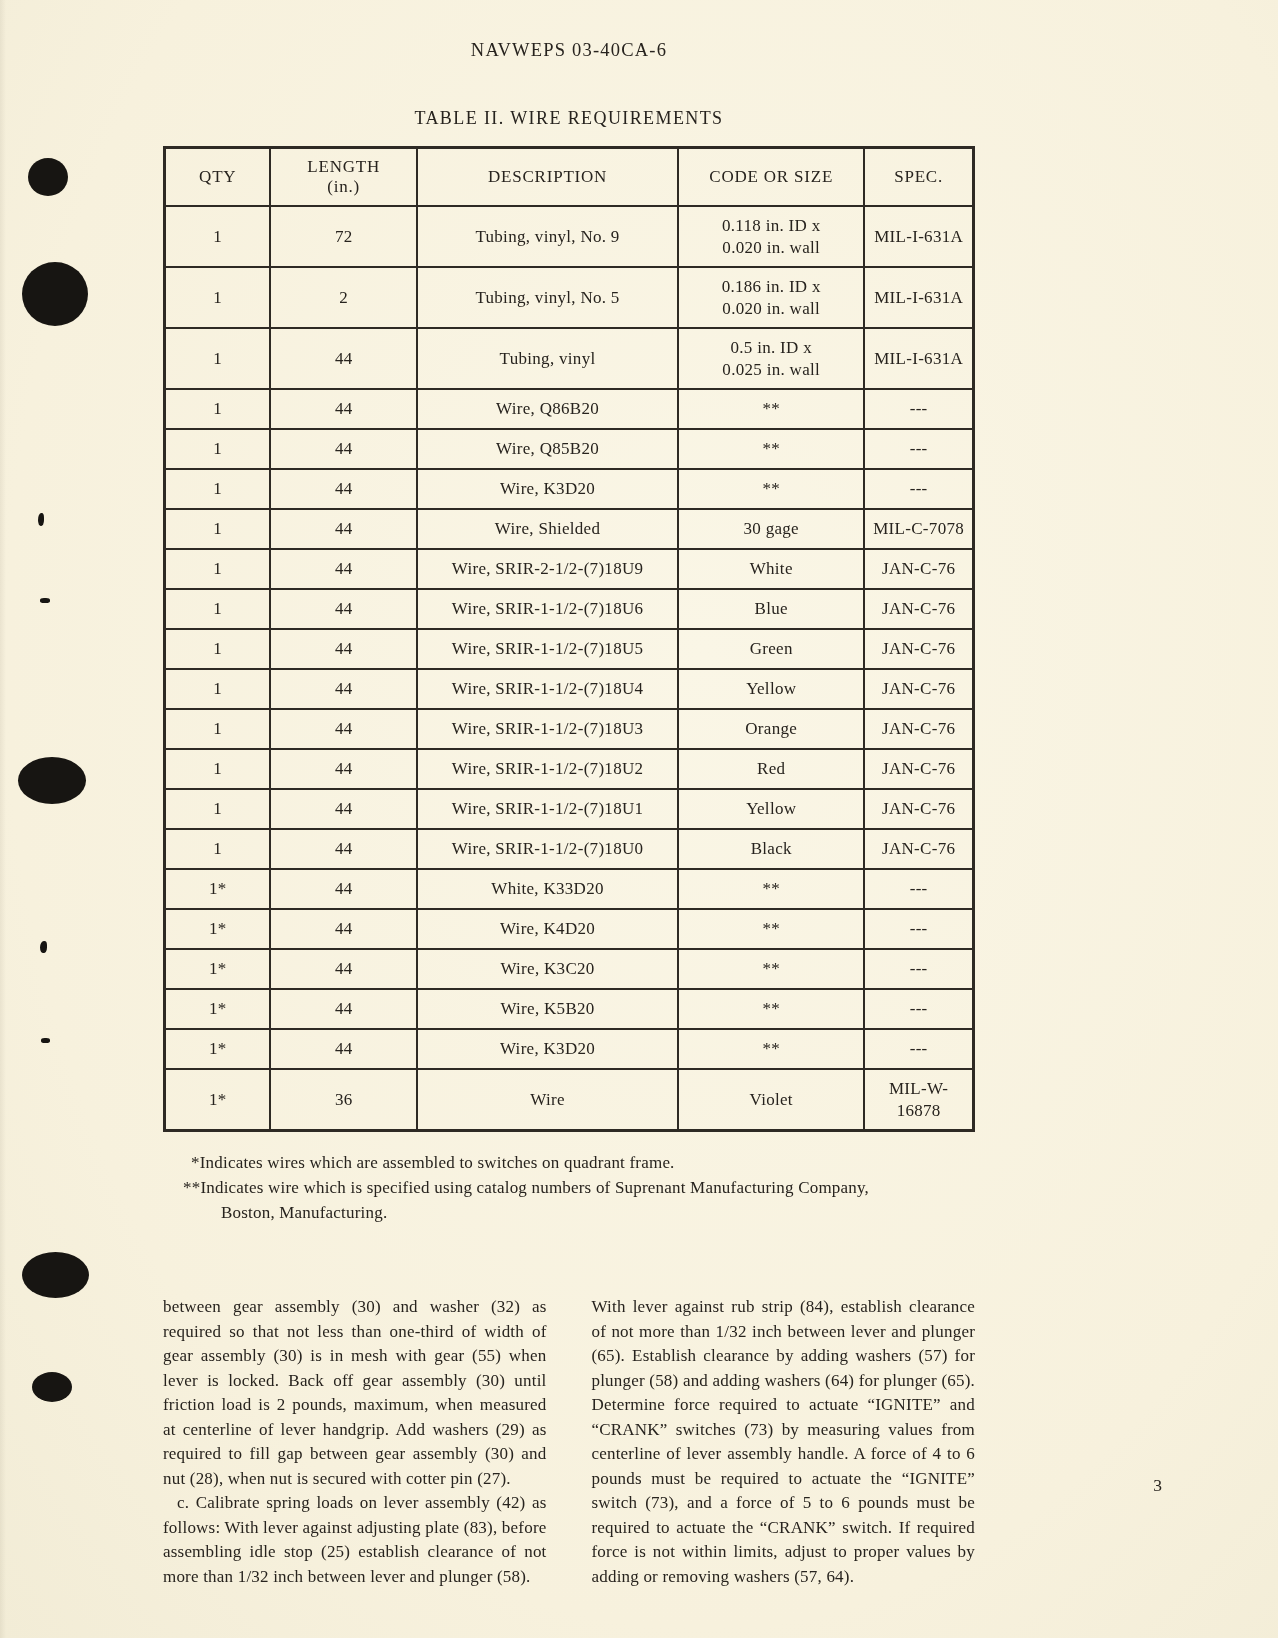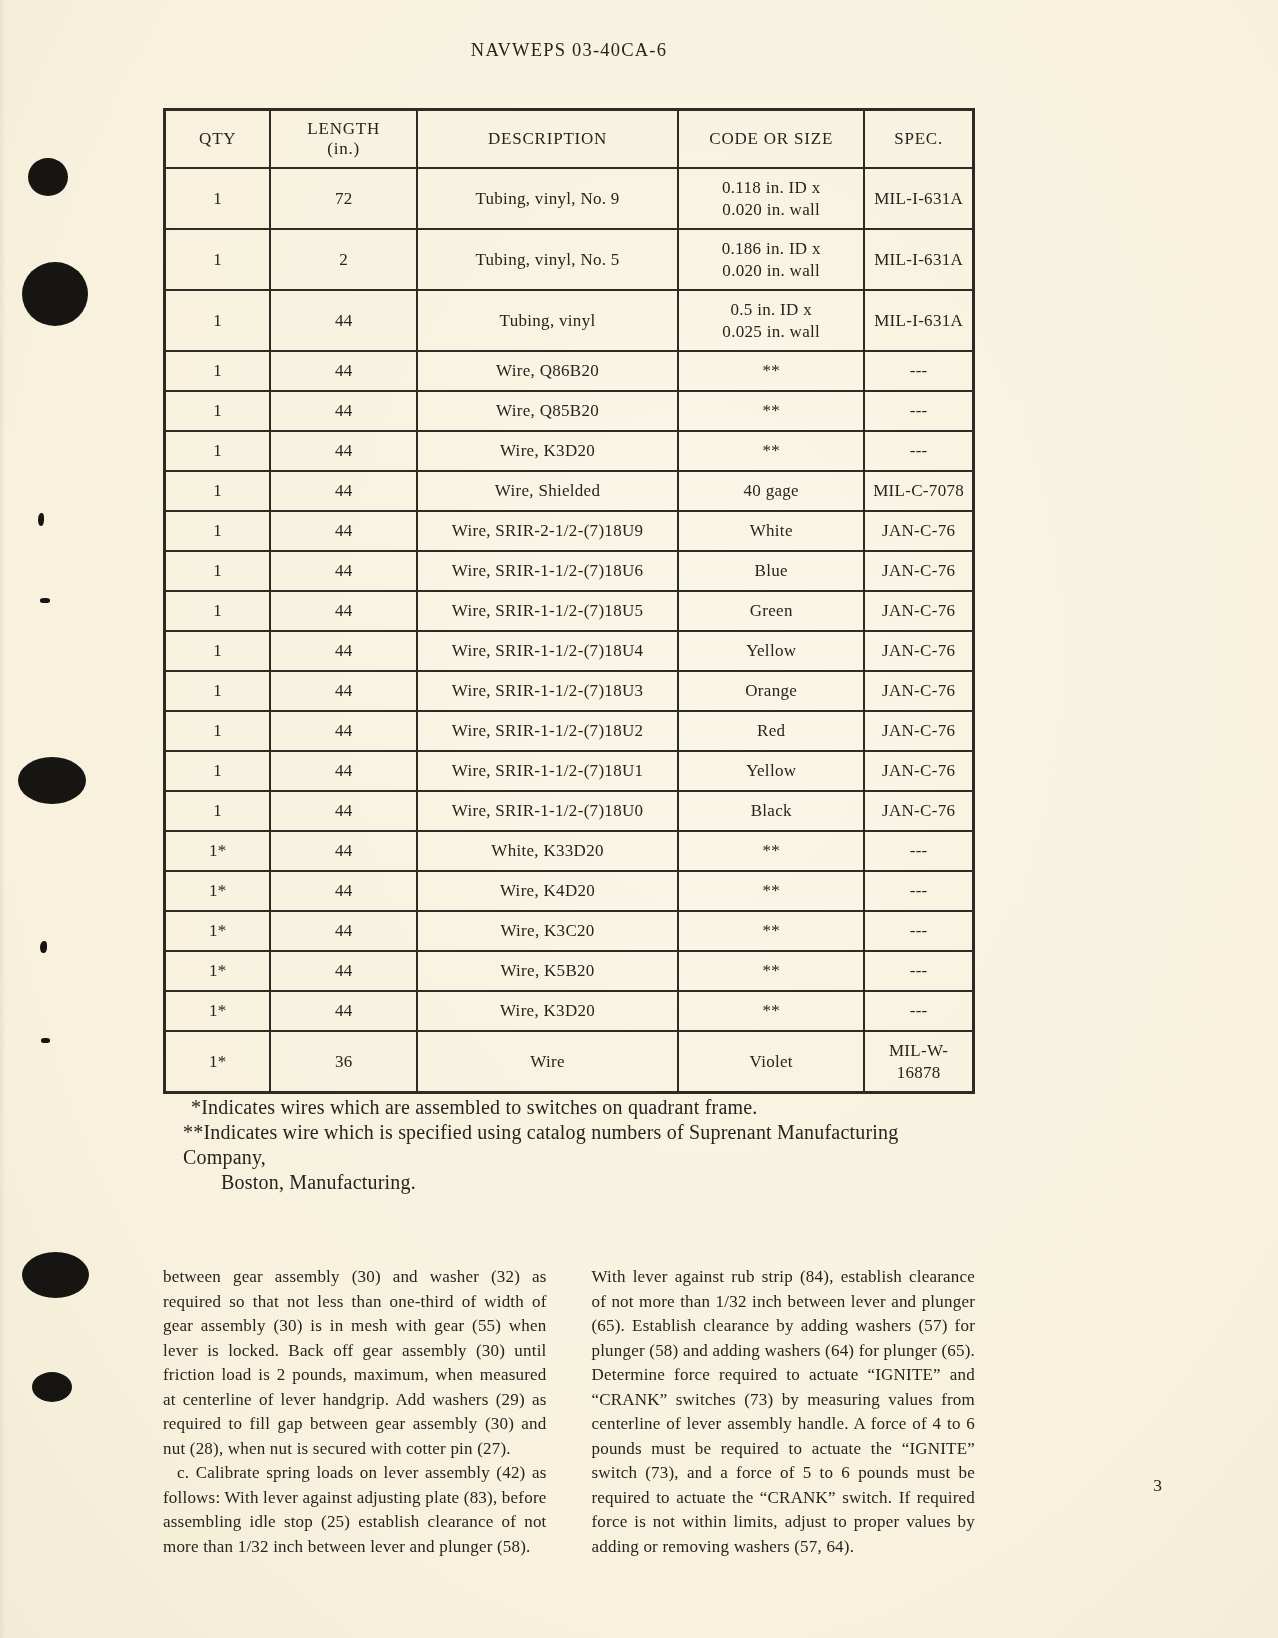--- a/index.html
+++ b/index.html
@@ -68,22 +68,22 @@
     letter-spacing: 0.3px;
     text-align: center;
     vertical-align: middle;
     white-space: pre-line;
     padding: 8px 4px;
     height: 40px;
     line-height: 21.5px;
   }
 
   .footnotes {
-    margin-top: 1px;
-    font-size: 20px;
+    margin-top: 18px;
+    font-size: 17px;
     line-height: 25px;
     letter-spacing: 0.2px;
   }
   .fn-1 { padding-left: 28px; }
   .fn-2 { padding-left: 20px; }
   .fn-3 { padding-left: 58px; }
 
   .body-cols {
     display: flex;
     gap: 45px;
@@ -115,20 +115,21 @@
   <div class="mark" style="left:18px; top:757px; width:68px; height:47px;"></div>
   <div class="mark" style="left:40px; top:941px; width:7px; height:12px; border-radius:60% 40% 50% 50%;"></div>
   <div class="mark" style="left:41px; top:1038px; width:9px; height:5px; border-radius:40%;"></div>
   <div class="mark" style="left:22px; top:1252px; width:67px; height:46px;"></div>
   <div class="mark" style="left:32px; top:1372px; width:40px; height:30px;"></div>
 
   <div class="content">
 
     <div class="doc-number">NAVWEPS 03-40CA-6</div>
 
+    <div class="table-title">TABLE II. WIRE REQUIREMENTS</div>
 
     <table>
       <colgroup>
         <col style="width:13.1%">
         <col style="width:18.1%">
         <col style="width:32.3%">
         <col style="width:23.0%">
         <col style="width:13.5%">
       </colgroup>
       <thead>
@@ -184,21 +185,21 @@
             <td>1</td>
             <td>44</td>
             <td>Wire, K3D20</td>
             <td>**</td>
             <td>---</td>
           </tr>
           <tr>
             <td>1</td>
             <td>44</td>
             <td>Wire, Shielded</td>
-            <td>40 gage</td>
+            <td>30 gage</td>
             <td>MIL-C-7078</td>
           </tr>
           <tr>
             <td>1</td>
             <td>44</td>
             <td>Wire, SRIR-2-1/2-(7)18U9</td>
             <td>White</td>
             <td>JAN-C-76</td>
           </tr>
           <tr>

